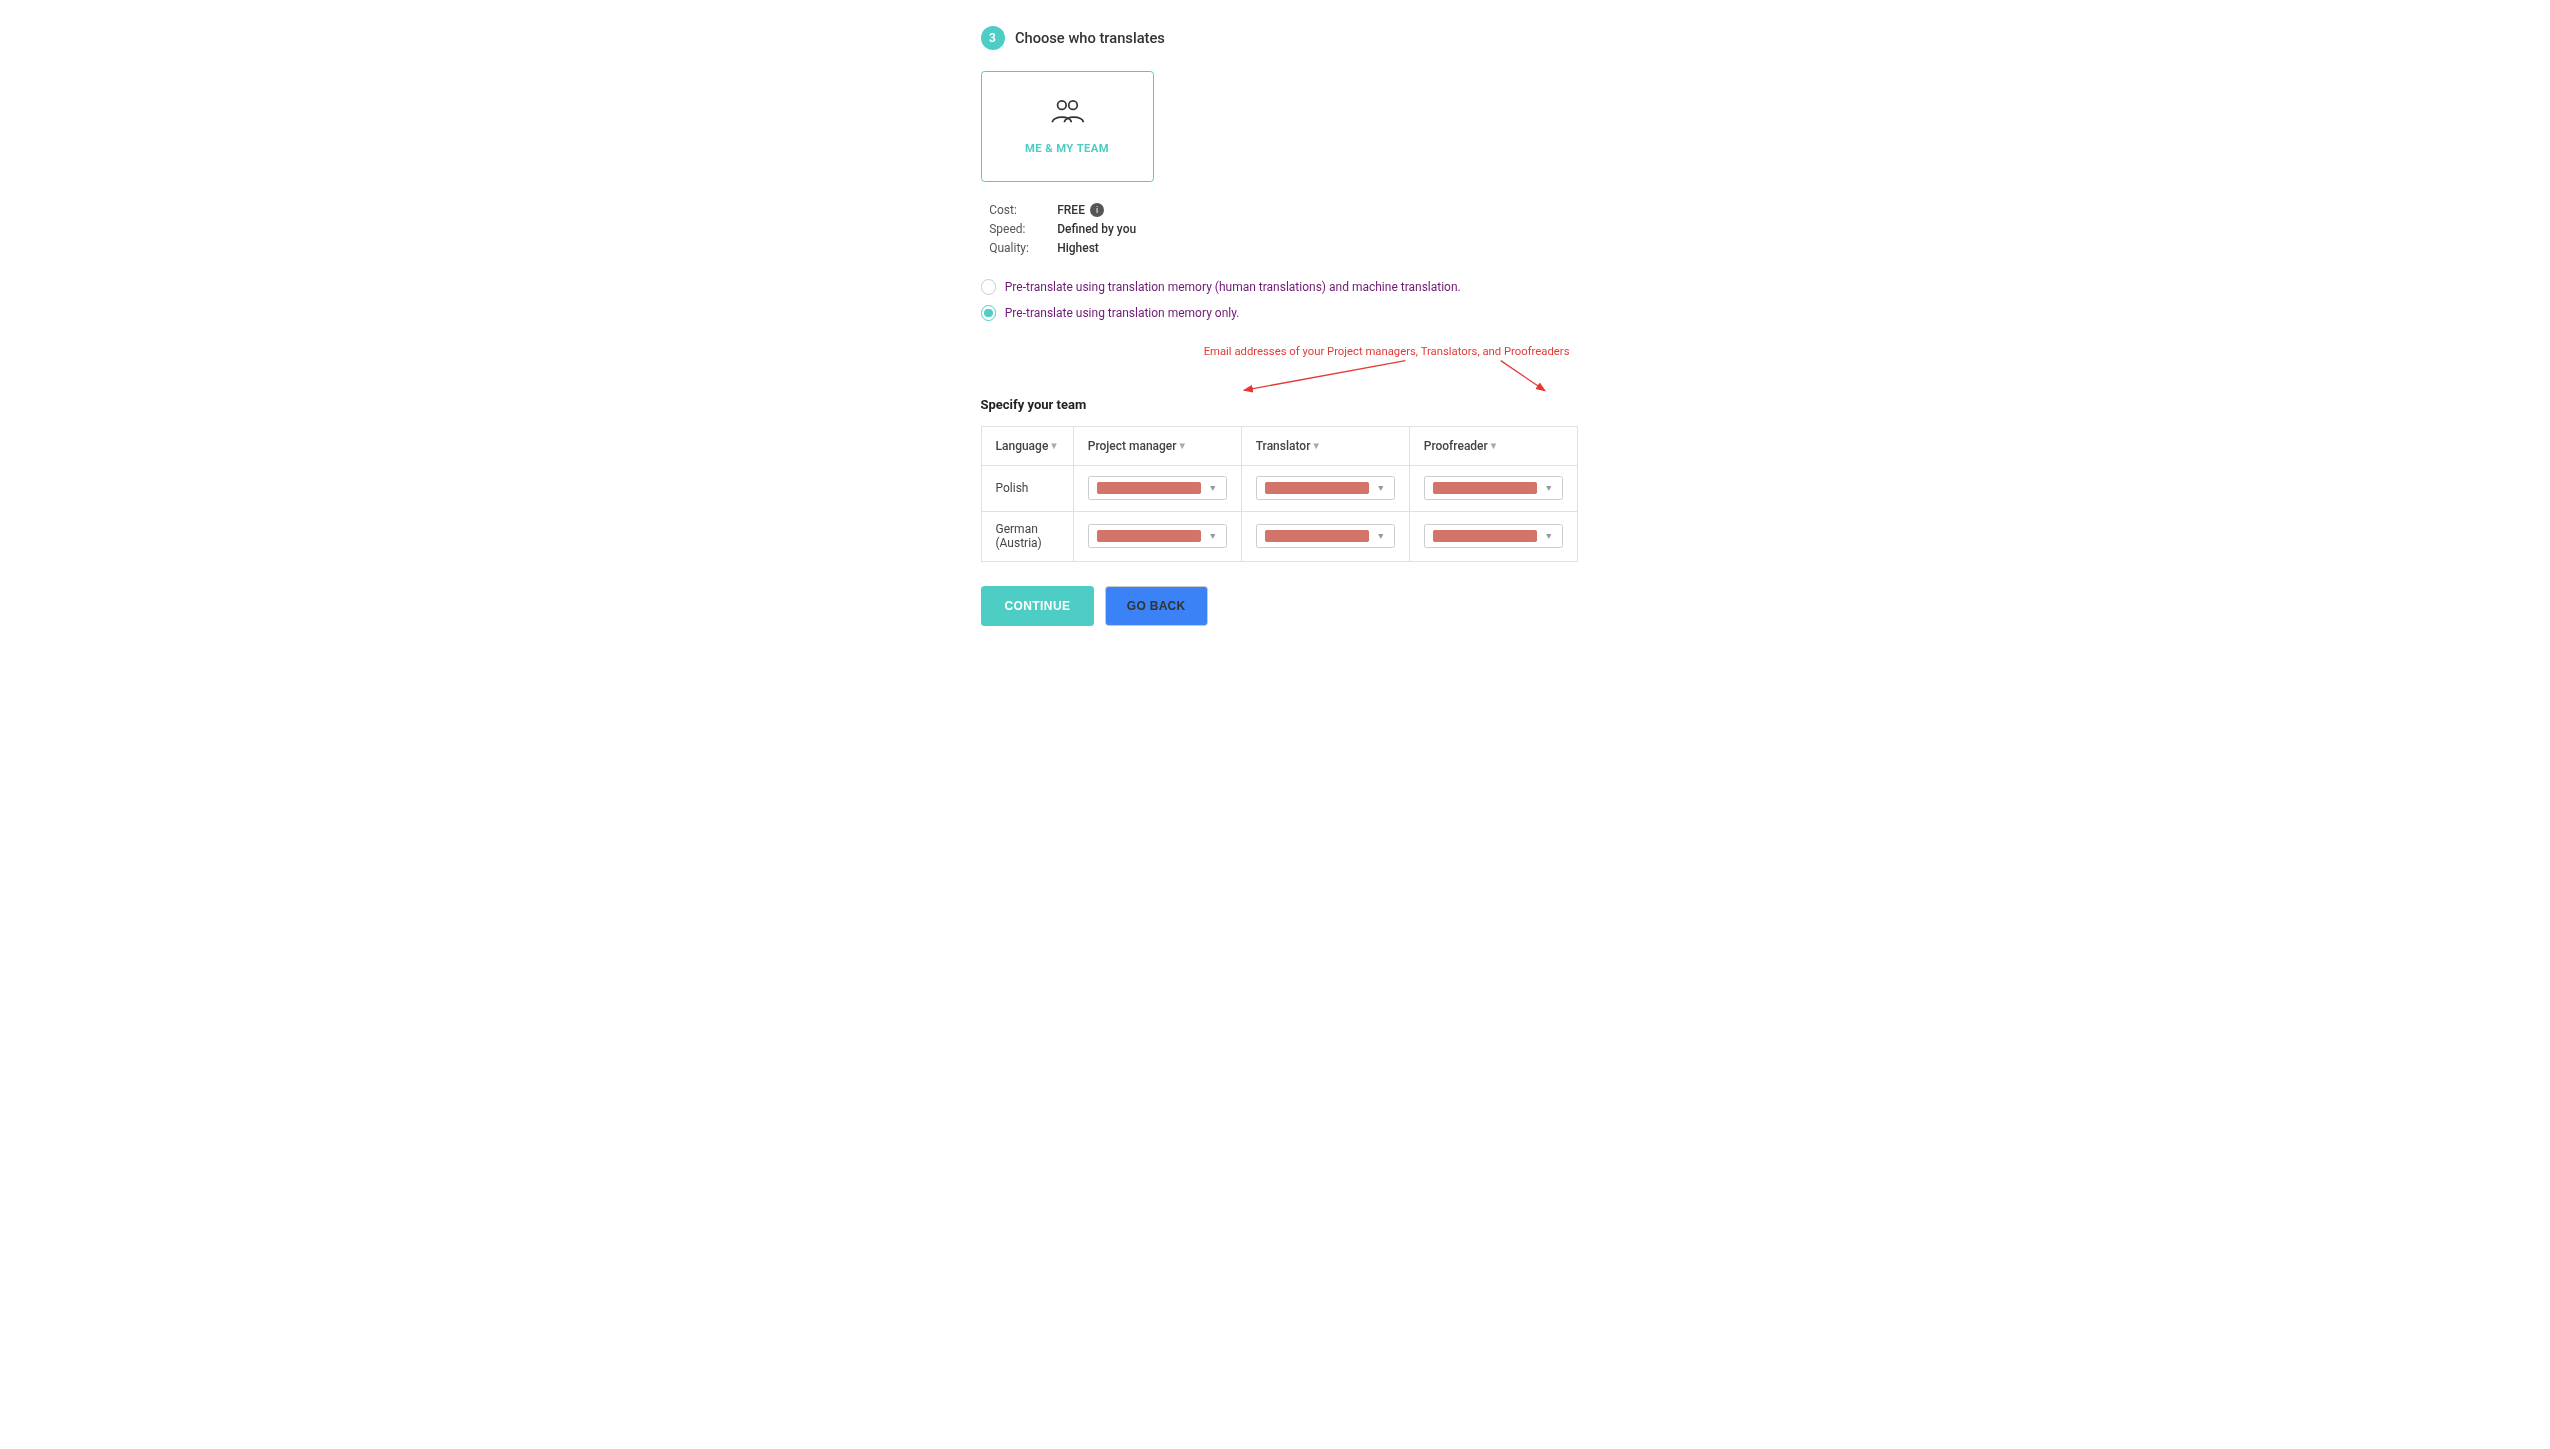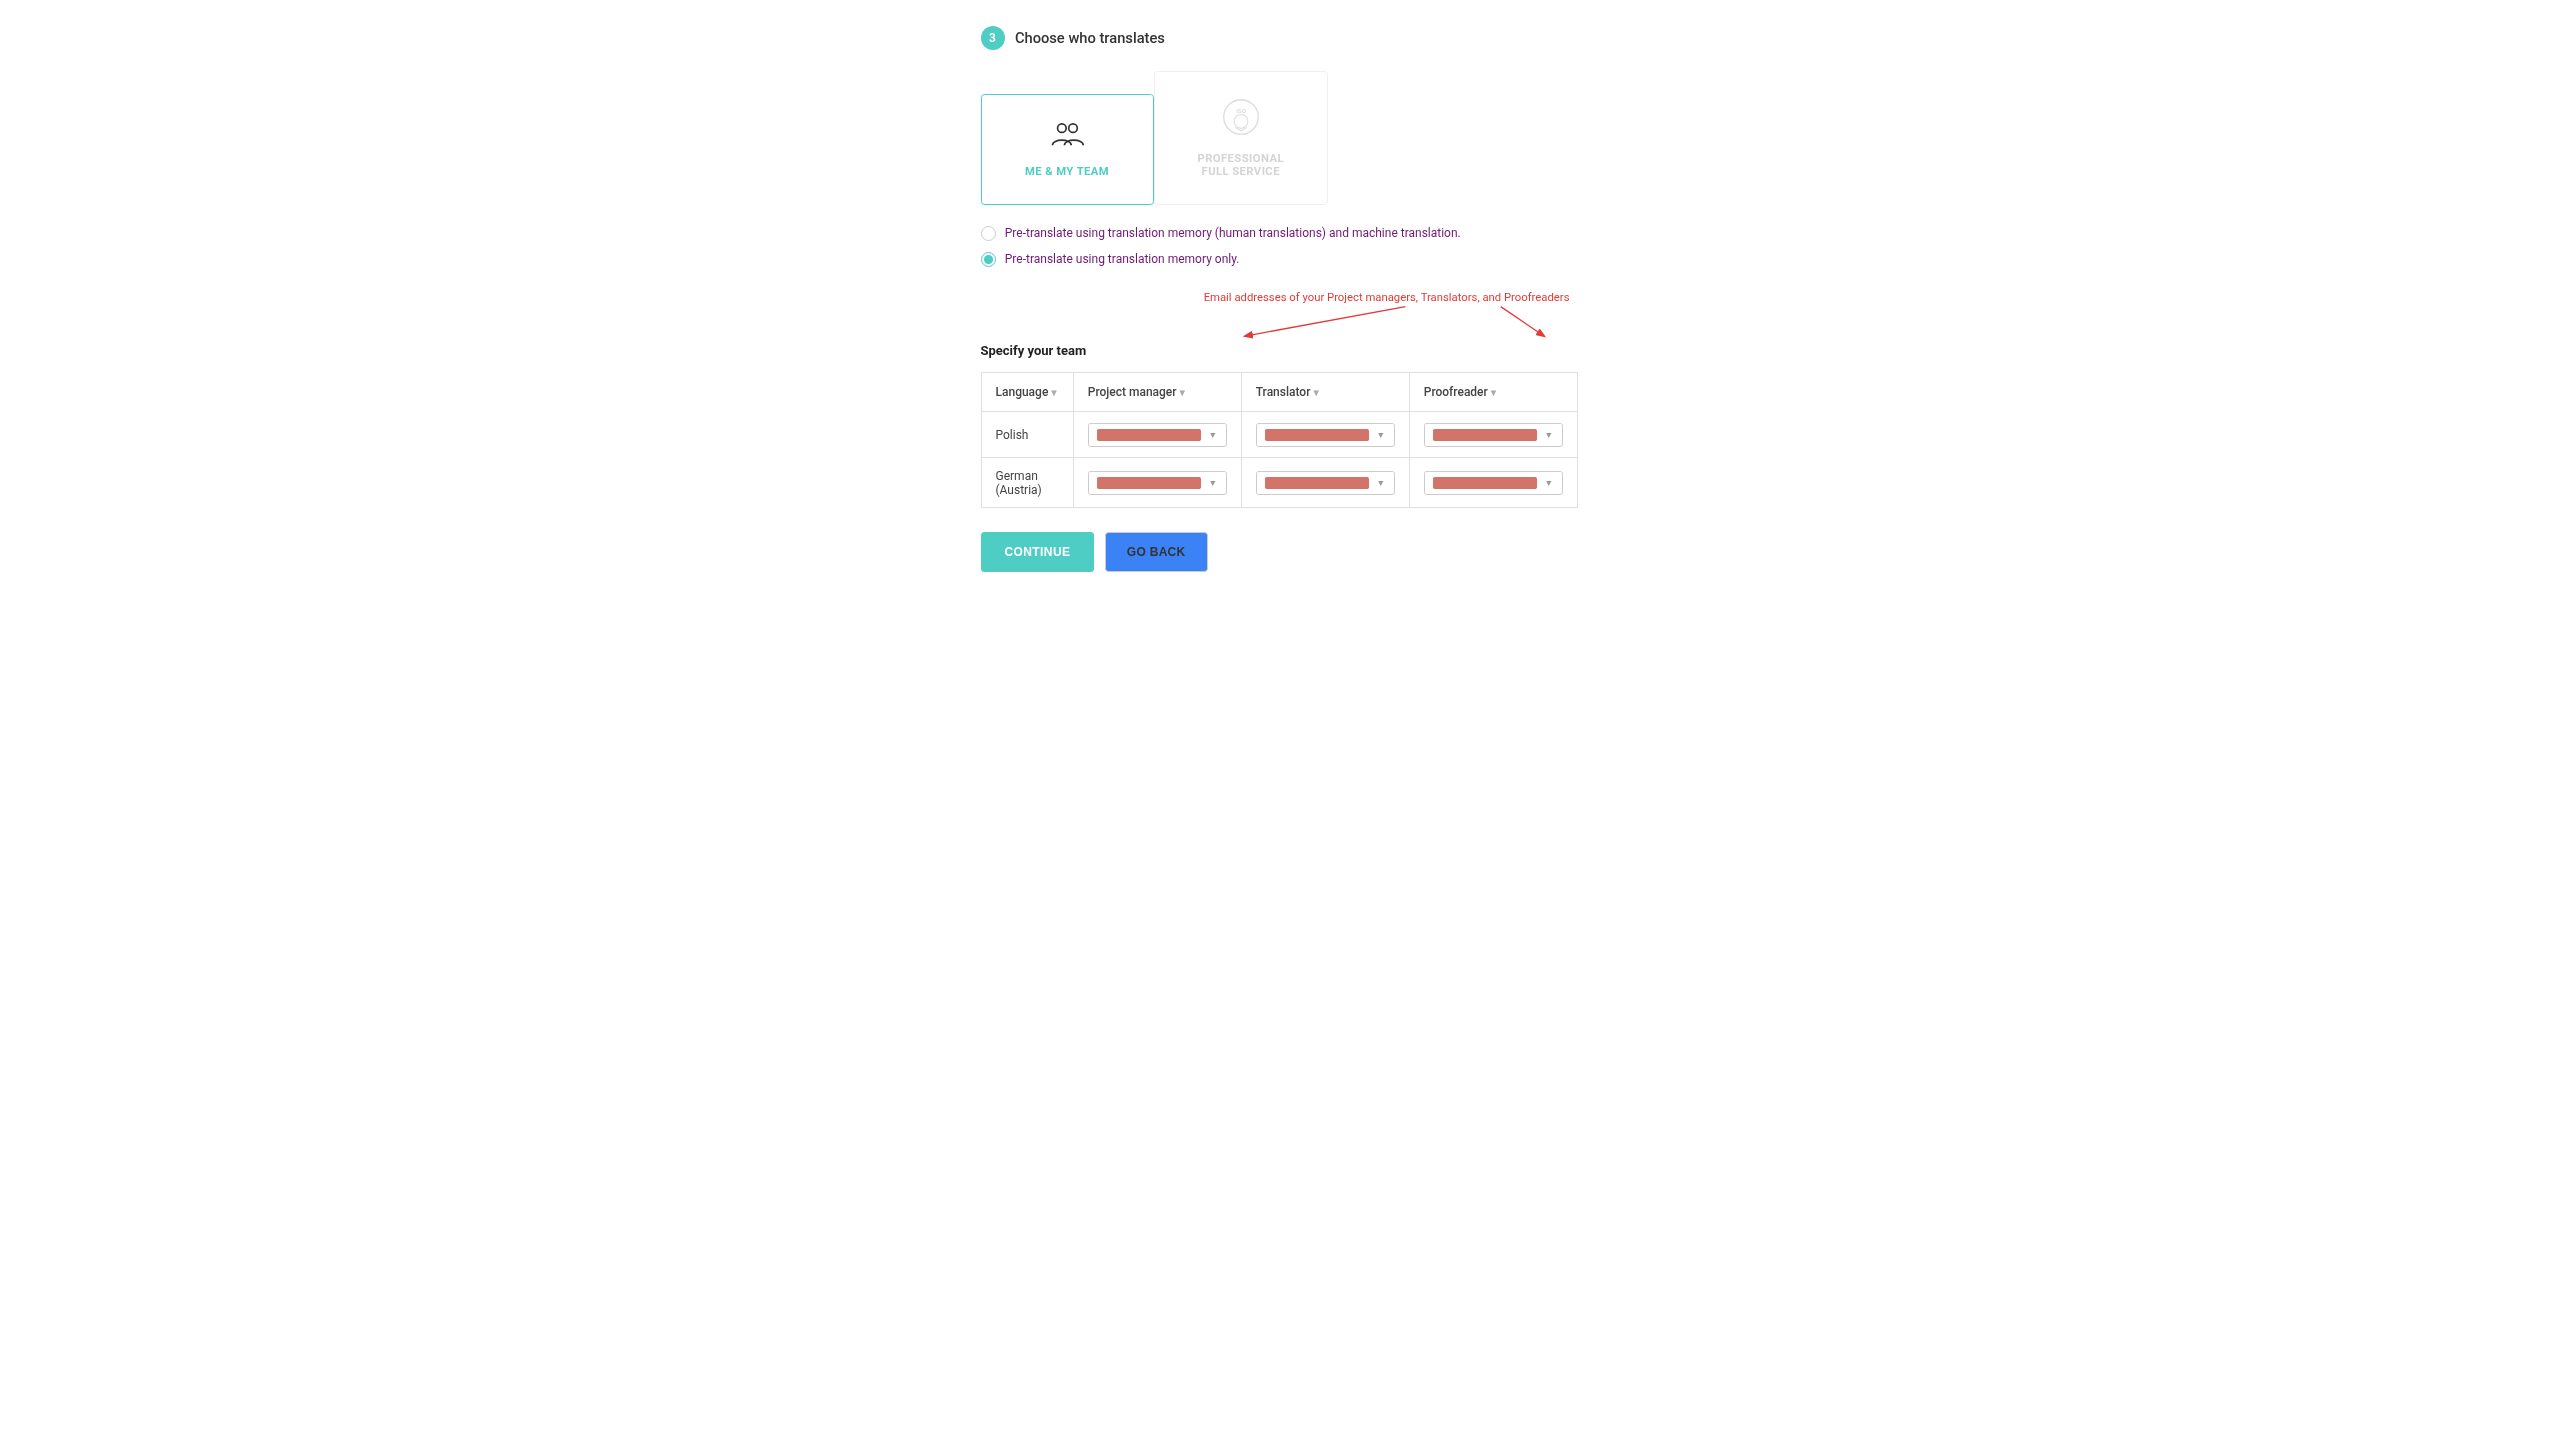--- a/index.html
+++ b/index.html
@@ -267,34 +267,39 @@
 
           <circle cx="15" cy="8" r="5" stroke="#333" stroke-width="2" fill="none"></circle>
           <path d="M4 28 C4 20 26 20 26 28" stroke="#333" stroke-width="2" fill="none"></path>
           <circle cx="28" cy="8" r="5" stroke="#333" stroke-width="2" fill="none"></circle>
           <path d="M18 28 C18 20 40 20 40 28" stroke="#333" stroke-width="2" fill="none"></path>
         </svg>
       </div>
       <span class="card-label">ME &amp; MY TEAM</span>
     </div>
 
-    <div class="translator-card disabled">
-      <div class="card-icon">
-        <svg width="38" height="38" viewBox="0 0 44 44" fill="none" style="font-size:32px">
-          <circle cx="22" cy="22" r="20" stroke="#bbb" stroke-width="1.5" fill="none"></circle>
-          <text x="22" y="17" text-anchor="middle" font-size="7" fill="#bbb" font-weight="bold">ISO</text>
-          <circle cx="22" cy="27" r="8" stroke="#bbb" stroke-width="1.2" fill="none"></circle>
-
-          <path d="M15 34 L22 38 L29 34" stroke="#bbb" stroke-width="1.2" fill="none"></path>
-        </svg>
+  </div>
+
+  <div class="cost-info">
+    <div class="cost-row">
+      <span class="cost-label">Cost:</span>
+      <div class="cost-free">
+        <span class="cost-value">FREE</span>
+        <span class="info-icon">i</span>
       </div>
-      <span class="card-label" style="text-align:center;color:#aaa;">PROFESSIONAL<br>FULL SERVICE</span>
-    </div>
-  </div>
-
+    </div>
+    <div class="cost-row">
+      <span class="cost-label">Speed:</span>
+      <span class="cost-value">Defined by you</span>
+    </div>
+    <div class="cost-row">
+      <span class="cost-label">Quality:</span>
+      <span class="cost-value">Highest</span>
+    </div>
+  </div>
 
   <div class="radio-group">
     <div class="radio-item">
       <div class="radio-circle"></div>
       <span>Pre-translate using translation memory (human translations) and machine translation.</span>
     </div>
     <div class="radio-item">
       <div class="radio-circle checked"></div>
       <span>Pre-translate using translation memory only.</span>
     </div>

